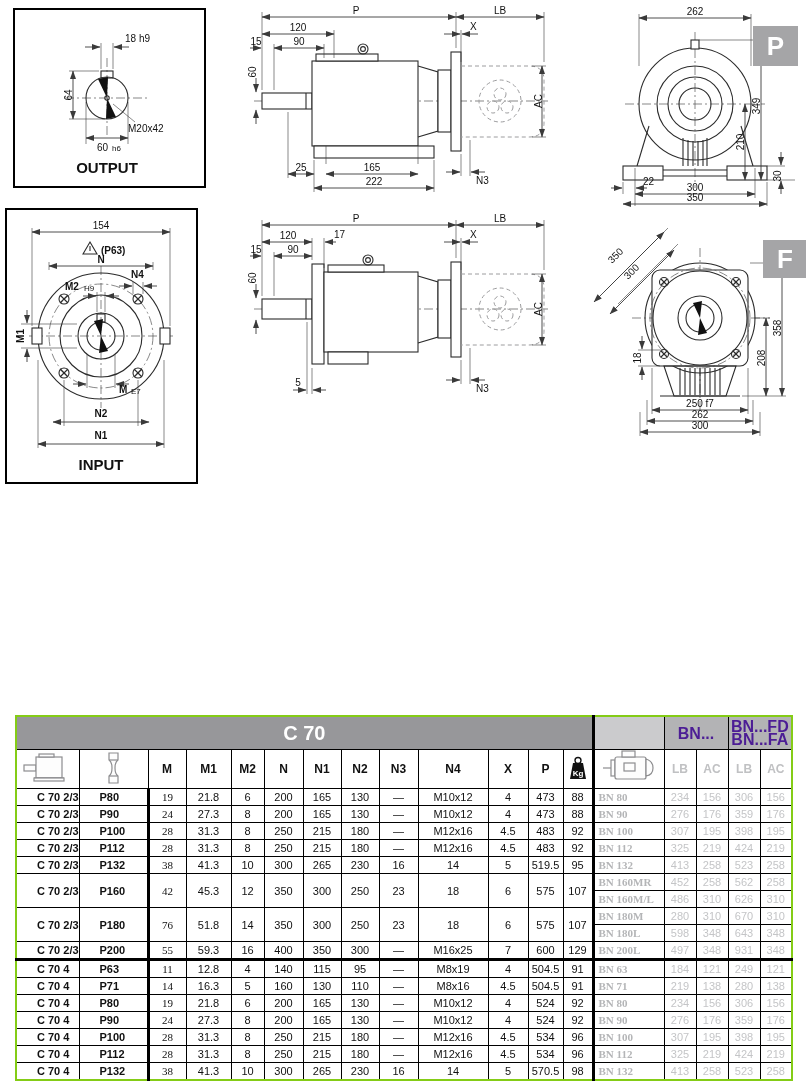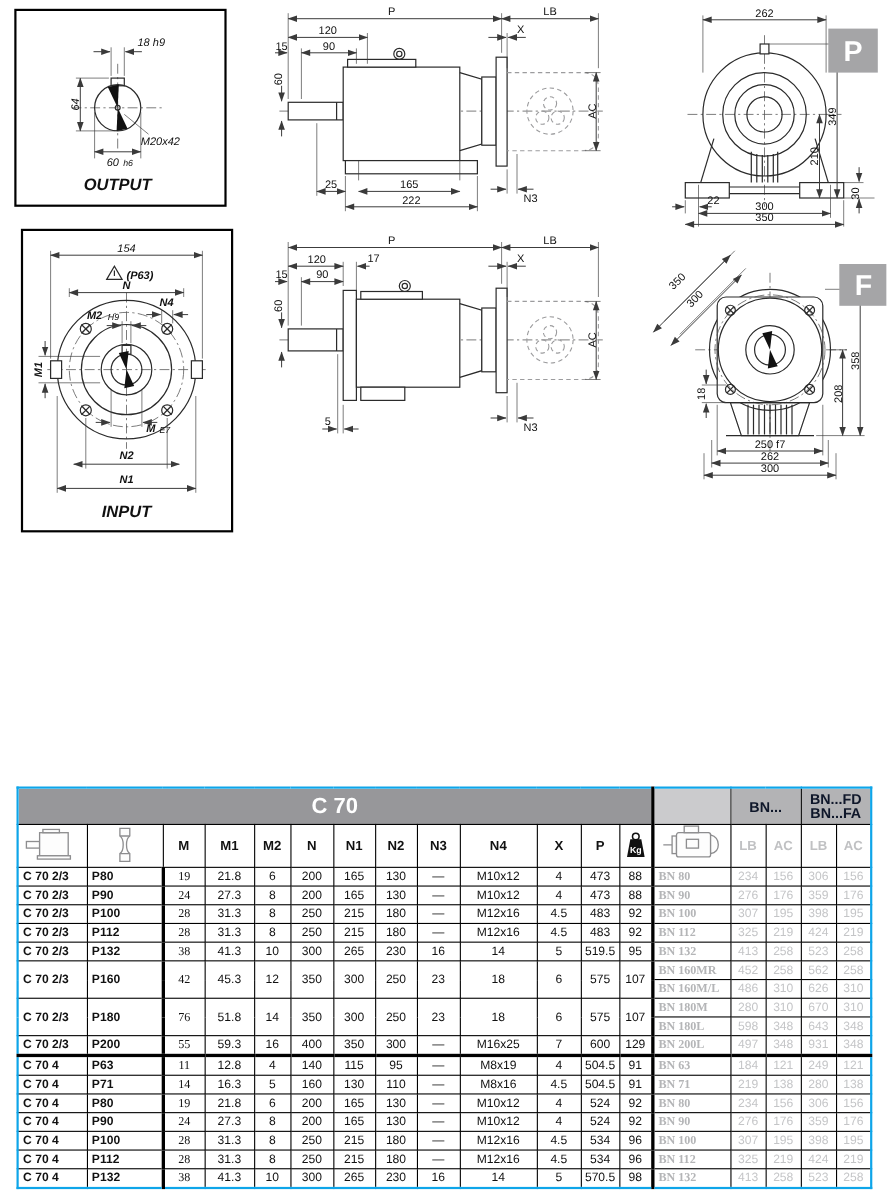--- a/index.html
+++ b/index.html
@@ -15,29 +15,29 @@
   .d{stroke:#3a3a3a;stroke-width:0.9;fill:none;}
   .e{stroke:#3a3a3a;stroke-width:0.6;fill:none;}
   .c{stroke:#555;stroke-width:0.7;fill:none;stroke-dasharray:9 3 2 3;}
   .blk{fill:#111;stroke:none;}
   .dt{font-size:10px;fill:#111;}
   .dts{font-size:8px;fill:#111;}
   .cap{font-size:15px;font-weight:bold;fill:#111;}
   .badge{background:#a5a5a7;color:#fff;font-weight:bold;font-size:26px;
          display:flex;align-items:center;justify-content:center;}
   
-  #spec{border-collapse:collapse;table-layout:fixed;width:776px;border:2px solid #0ea5e9;}
+  #spec{border-collapse:collapse;table-layout:fixed;width:776px;border:2px solid #84cc16;}
   #spec td{border:1px solid #000;overflow:hidden;white-space:nowrap;text-align:center;
            font-size:11px;height:16px;padding:0 1px;}
   #spec .t-main{background:#97979a;color:#fff;font-size:20px;font-weight:bold;height:32px;}
   #spec .t-motor{background:#cbcbcd;}
-  #spec .t-bn,#spec .t-bnfd{background:#b3b3b5;color:#0f172a;font-weight:bold;font-size:13px;line-height:13px;}
+  #spec .t-bn,#spec .t-bnfd{background:#b3b3b5;color:#4c1d95;font-weight:bold;font-size:16px;line-height:13px;}
   #spec .head-row td{height:36px;font-weight:bold;font-size:12px;}
   #spec .h-sub{color:#c0c1c3;font-size:11px;}
-  #spec .c-family,#spec .c-size{text-align:left;font-weight:bold;padding-left:4px;}
+  #spec .c-family,#spec .c-size{text-align:left;font-weight:bold;padding-left:20px;}
   #spec .bn-name{text-align:left;font-weight:bold;color:#b4b5b7;padding-left:4px;}
   #spec .bn-val{color:#c4c5c7;}
   #spec .thick-l{border-left:3px solid #000;font-family:Liberation Serif, serif;}
   #spec tr.section-end td{border-bottom:3px solid #000;}
 </style>
 </head>
 <body>
 
 <div id="page">
 
@@ -47,21 +47,21 @@
       <marker id="ae" markerWidth="9" markerHeight="8" refX="8" refY="4" orient="auto" markerUnits="userSpaceOnUse">
         <path d="M0,1 L8.5,4 L0,7 z" fill="#3a3a3a"></path>
       </marker>
       <marker id="as" markerWidth="9" markerHeight="8" refX="0.5" refY="4" orient="auto" markerUnits="userSpaceOnUse">
         <path d="M8.5,1 L0,4 L8.5,7 z" fill="#3a3a3a"></path>
       </marker>
     </defs>
   </svg>
 
   
-  <div class="abs frame" style="left:13px;top:8px;width:189px;height:176px;font-style:italic;">
+  <div class="abs frame" style="left:13px;top:8px;width:189px;height:176px;">
     <svg width="185" height="172" viewBox="0 0 185 172">
       <g>
         <line class="c" x1="50" y1="88" x2="134" y2="88"></line>
         <line class="c" x1="92" y1="48" x2="92" y2="128"></line>
         <circle class="a" cx="92" cy="88" r="21"></circle>
         <rect class="a" x="86" y="61" width="12" height="7"></rect>
         <path class="blk" d="M92,88 L83,69 L93,67 Z"></path>
         <path class="blk" d="M92,88 L101,107 L91,109 Z"></path>
         <circle class="a" cx="92" cy="88" r="2.2"></circle>
       </g>
@@ -81,21 +81,21 @@
         <text class="dt" x="82" y="141">60</text>
         <text class="dts" x="97" y="141">h6</text>
         <line class="e" x1="98" y1="94" x2="120" y2="112"></line>
         <text class="dt" x="113" y="122">M20x42</text>
       </g>
       <text class="cap" x="92" y="163" text-anchor="middle">OUTPUT</text>
     </svg>
   </div>
 
   
-  <div class="abs frame" style="left:19px;top:208px;width:189px;height:272px;font-style:italic;">
+  <div class="abs frame" style="left:5px;top:208px;width:189px;height:272px;">
     <svg width="185" height="268" viewBox="0 0 185 268">
       <g>
         <line class="c" x1="22" y1="126" x2="166" y2="126"></line>
         <line class="c" x1="94" y1="56" x2="94" y2="198"></line>
         <circle class="a" cx="94" cy="126" r="63"></circle>
         <circle class="c" cx="94" cy="126" r="52"></circle>
         <circle class="a" cx="94" cy="126" r="41"></circle>
         <circle class="a" cx="94" cy="126" r="23"></circle>
         <circle class="a" cx="94" cy="126" r="14"></circle>
         <rect class="af" x="25" y="118" width="10" height="16"></rect>

